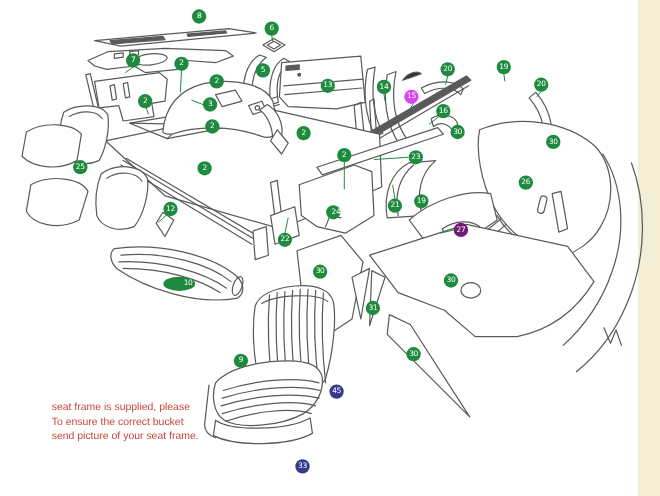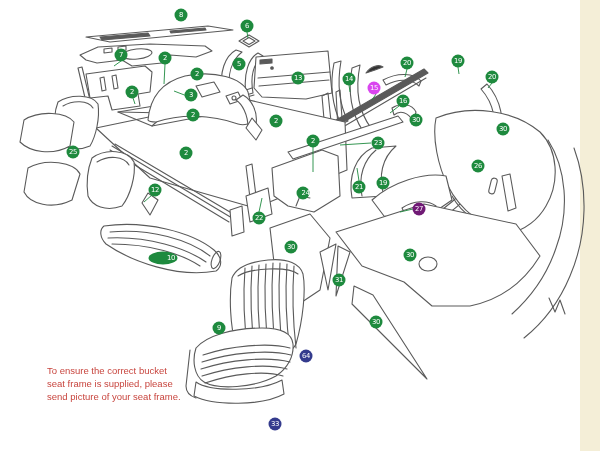--- a/index.html
+++ b/index.html
@@ -201,23 +201,23 @@
       <div class="callout" style="left: 155px; top: 190px; background: rgb(30, 138, 62); color: rgb(255, 255, 255);">12</div>
       <div class="callout" style="left: 303px; top: 193px; background: rgb(30, 138, 62); color: rgb(255, 255, 255); text-align: right;">24</div>
       <div class="callout" style="left: 419px; top: 209px; background: #701a75; color: rgb(255, 255, 255);">27</div>
       <div class="callout" style="left: 259px; top: 218px; background: rgb(30, 138, 62); color: rgb(255, 255, 255);">22</div>
       <div class="callout" style="left: 291px; top: 247px; background: rgb(30, 138, 62); color: rgb(255, 255, 255);">30</div>
       <div class="callout" style="left: 410px; top: 255px; background: rgb(30, 138, 62); color: rgb(255, 255, 255);">30</div>
       <div class="callout" style="left: 163px; top: 258px; background: rgb(30, 138, 62); color: rgb(255, 255, 255); padding-left: 16px;">10</div>
       <div class="callout" style="left: 339px; top: 280px; background: rgb(30, 138, 62); color: rgb(255, 255, 255);">31</div>
       <div class="callout" style="left: 376px; top: 322px; background: rgb(30, 138, 62); color: rgb(255, 255, 255);">30</div>
       <div class="callout" style="left: 219px; top: 328px; background: rgb(30, 138, 62); color: rgb(255, 255, 255);">9</div>
-      <div class="callout" style="left: 306px; top: 356px; background: rgb(52, 59, 141); color: rgb(255, 255, 255);">64</div>
+      <div class="callout" style="left: 306px; top: 356px; background: rgb(52, 59, 141); color: rgb(255, 255, 255);">45</div>
       <div class="callout" style="left: 275px; top: 424px; background: rgb(52, 59, 141); color: rgb(255, 255, 255);">33</div>
     </div>
 
   <div id="note" style="color: rgb(200, 69, 62);">
+    <div>seat frame is supplied, please</div>
     <div>To ensure the correct bucket</div>
-    <div>seat frame is supplied, please</div>
     <div>send picture of your seat frame.</div>
   </div>
 
 </div>
 
 </body></html>

